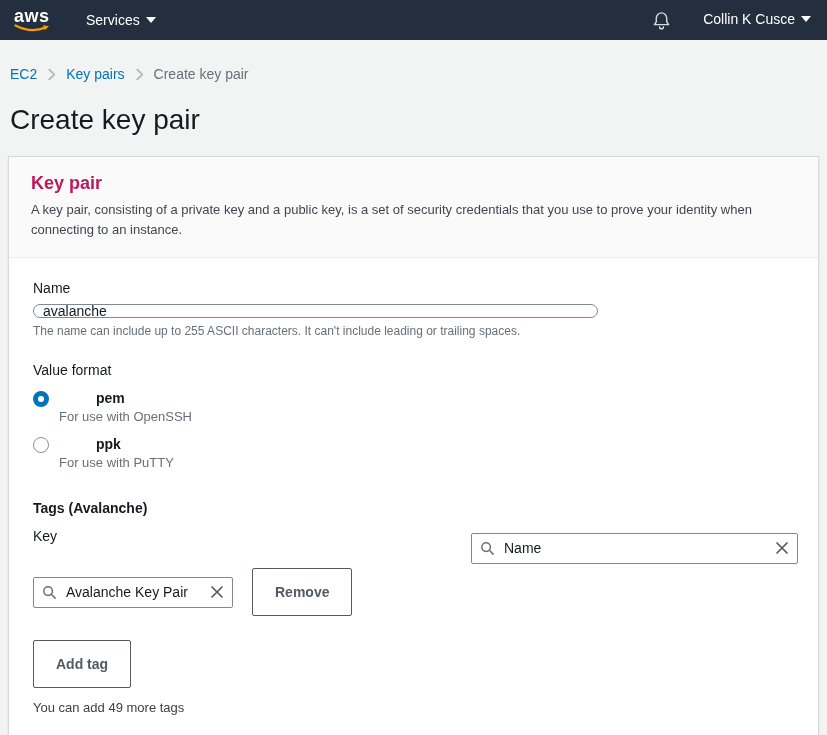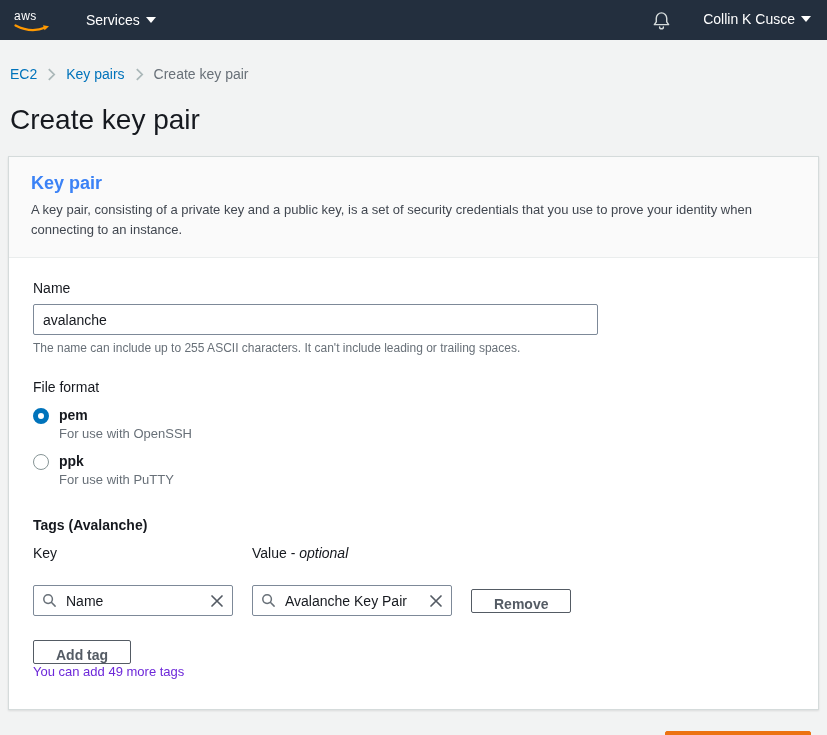--- a/index.html
+++ b/index.html
@@ -12,21 +12,21 @@
     font-size:14px;
   }
 
   
   .topnav {
     height:40px; background:#232f3e;
     display:flex; align-items:center;
     padding:0 14px;
   }
   .aws-logo { position:relative; width:38px; height:26px; cursor:pointer; margin-right:34px; }
-  .aws-text { font-weight:400; font-size:12px; color:#ffffff; line-height:18px; display:block; letter-spacing:.5px; }
+  .aws-text { font-weight:700; font-size:18px; color:#ffffff; line-height:18px; display:block; letter-spacing:.5px; }
   .aws-swoosh { position:absolute; left:0; bottom:0; }
   .nav-item { color:#ffffff; font-size:14px; display:flex; align-items:center; gap:6px; cursor:pointer; }
   .caret { display:inline-block; width:0; height:0; border-left:5px solid transparent; border-right:5px solid transparent; border-top:6px solid #ffffff; }
   .topnav-right { margin-left:auto; display:flex; align-items:flex-start; gap:32px; padding-right:2px; }
   .bell { display:flex; align-items:center; cursor:pointer; }
   .user-item { font-size:14px; color:#ffffff; }
 
   
   .breadcrumb {
     display:flex; align-items:center; gap:10px;
@@ -48,49 +48,49 @@
     background:#ffffff;
     border:1px solid #d5dbdb;
     box-shadow:0 1px 2px rgba(0,0,0,0.10);
     border-radius:0;
   }
   .panel-header {
     background:#fafafa;
     padding:16px 20px 18px 22px;
     border-bottom:1px solid #eaeded;
   }
-  .panel-title { font-size:18px; font-weight:700; margin:0 0 6px 0; color:#3b82f6; }
+  .panel-title { font-size:18px; font-weight:700; margin:0 0 6px 0; color:#be185d; }
   .panel-desc { font-size:13px; color:#414750; line-height:1.5; max-width:775px; margin:0; }
 
   .panel-body { padding:22px 20px 30px 24px; }
 
   .field-label { font-size:14px; color:#16191f; margin-bottom:8px; }
   .bold { font-weight:700; }
 
   .text-input {
-    width:565px; height:31px;
-    border:1px solid #7d8998; border-radius:2px;
+    width:565px; height:14px;
+    border:1px solid #7d8998; border-radius:10px;
     padding:0 9px; font-size:14px; color:#16191f;
     font-family:"Liberation Sans", sans-serif;
     background:#fff; outline:none; display:block;
   }
   .help-text { font-size:12px; color:#687078; margin-top:6px; }
 
   .section { margin-top:24px; }
 
   
   .radio-option { display:flex; align-items:flex-start; margin-top:12px; cursor:pointer; }
   .radio-circle {
     width:16px; height:16px; border-radius:50%;
     background:#ffffff; border:1px solid #879596; flex:0 0 16px;
     margin-top:1px;
   }
   .radio-circle.selected { border:5px solid #0073bb; }
   .radio-texts { margin-left:10px; }
-  .radio-label { font-size:14px; font-weight:700; color:#16191f; }
+  .radio-label { font-size:14px; font-weight:700; color:#16191f;margin-left:37px; }
   .radio-desc { font-size:13px; color:#687078; margin-top:3px; }
 
   
   .tags-grid {
     display:grid;
     grid-template-columns:200px 200px auto;
     column-gap:19px;
     align-items:center;
     margin-top:12px;
   }
@@ -102,24 +102,24 @@
   .tag-input-wrap input {
     border:none; outline:none; flex:1; min-width:0;
     font-size:14px; color:#16191f; font-family:"Liberation Sans", sans-serif;
   }
   .clear-btn { display:flex; align-items:center; cursor:pointer; background:none; border:none; padding:0; }
 
   .btn-secondary {
     background:#ffffff; border:1px solid #545b64; border-radius:2px;
     color:#545b64; font-weight:700; font-size:14px;
     padding:5px 22px; cursor:pointer; font-family:"Liberation Sans", sans-serif;
-    height:24px; line-height:19px;
+    height:48px; line-height:19px;
   }
   .btn-addtag { margin-top:24px; }
-  .remaining-note { font-size:13px; color:#6d28d9; }
+  .remaining-note { font-size:13px; color:#404040; margin-top:12px; }
 
   
   .footer-actions {
     display:flex; justify-content:flex-end; align-items:center;
     gap:30px; margin:21px 16px 0 0;
   }
   .btn-primary {
     background:#ec7211; border:1px solid #ec7211; border-radius:2px;
     color:#ffffff; font-weight:700; font-size:14px;
     padding:6px 22px; height:30px; line-height:16px;
@@ -179,21 +179,21 @@
     <p class="panel-desc">A key pair, consisting of a private key and a public key, is a set of security credentials that you use to prove your identity when connecting to an instance.</p>
   </div>
 
   <div class="panel-body">
 
     <div class="field-label">Name</div>
     <input class="text-input" type="text" value="avalanche" style="">
     <div class="help-text">The name can include up to 255 ASCII characters. It can't include leading or trailing spaces.</div>
 
     <div class="section">
-      <div class="field-label">File format</div>
+      <div class="field-label">Value format</div>
 
       <div class="radio-option">
         <span class="radio-circle selected"></span>
         <span class="radio-texts">
           <div class="radio-label">pem</div>
           <div class="radio-desc">For use with OpenSSH</div>
         </span>
       </div>
 
       <div class="radio-option">
@@ -203,23 +203,20 @@
           <div class="radio-desc">For use with PuTTY</div>
         </span>
       </div>
     </div>
 
     <div class="section" style="margin-top:30px;">
       <div class="field-label bold">Tags (Avalanche)</div>
 
       <div class="tags-grid">
         <div class="tag-col-label">Key</div>
-        <div class="tag-col-label">
-          <span>Value - </span><i>optional</i>
-        </div>
         <div></div>
 
         <div class="tag-input-wrap">
           <svg width="15" height="15" viewBox="0 0 16 16" fill="none" stroke="#687078" stroke-width="1.6" stroke-linecap="round">
             <circle cx="6.5" cy="6.5" r="4.6"></circle>
               <path d="M10.2 10.2 L 14 14"></path>
           </svg>
           <input type="text" value="Name" style="">
           <button class="clear-btn">
             <svg width="14" height="14" viewBox="0 0 14 14" stroke="#545b64" stroke-width="1.7" stroke-linecap="round">

